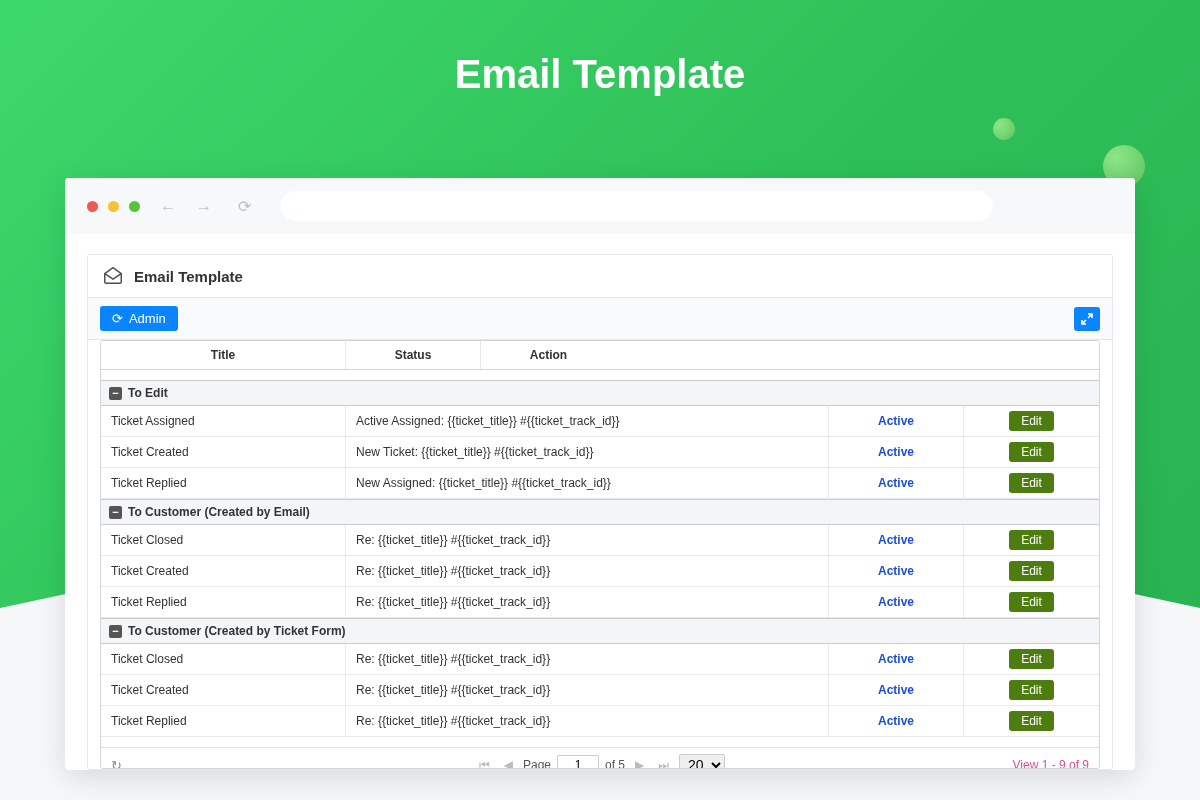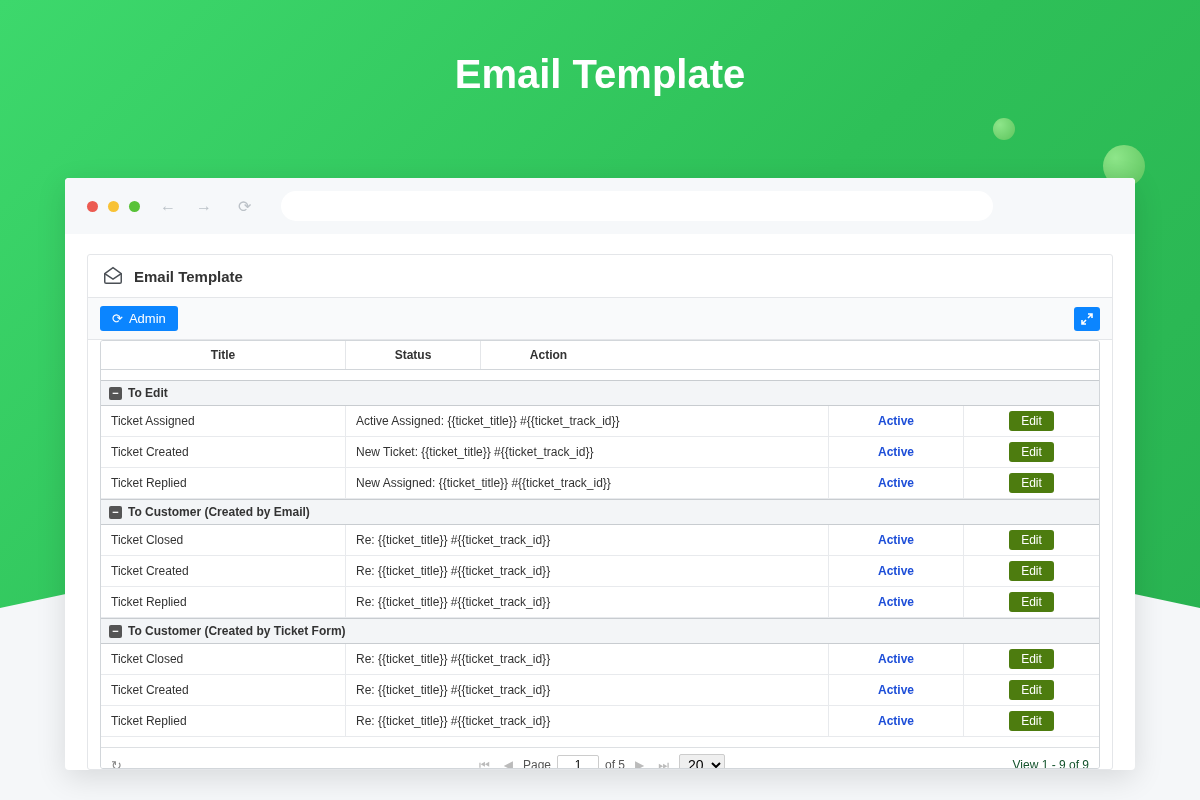--- a/index.html
+++ b/index.html
@@ -235,21 +235,21 @@
 .pager-left-icon {
   position: absolute;
   left: 10px;
   color: #888;
   font-size: 13px;
 }
 .pager-right-text {
   position: absolute;
   right: 10px;
   font-size: 12px;
-  color: #14532d;
+  color: #ec4899;
 }
 .pager-btn {
   color: #bbb;
   padding: 0 4px;
   font-size: 12px;
 }
 .pager-input {
   width: 42px;
   height: 20px;
   border: 1px solid #ccc;

